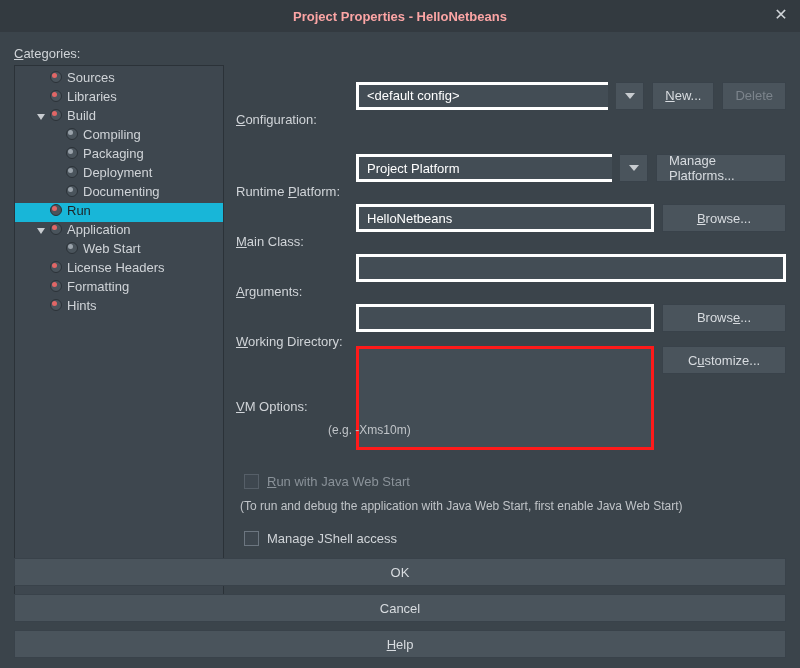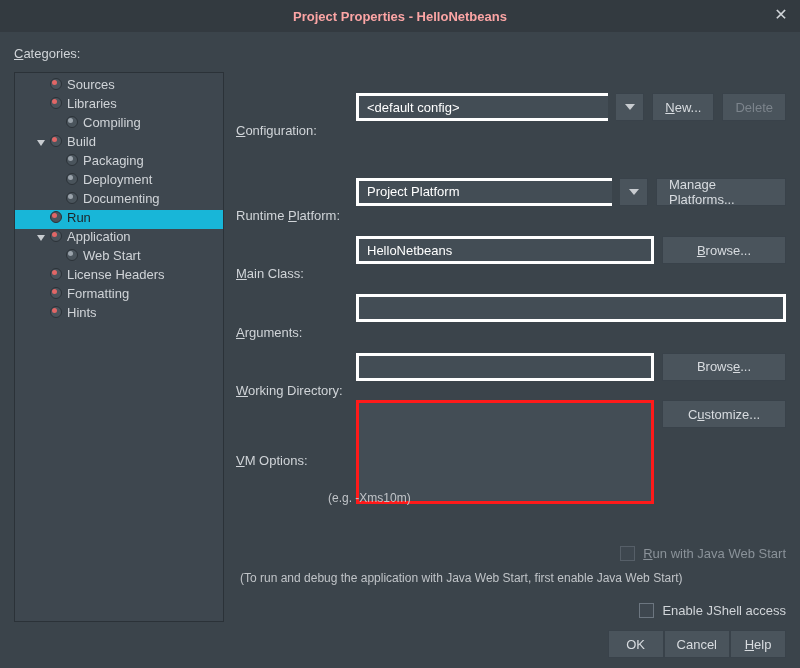--- a/index.html
+++ b/index.html
@@ -37,21 +37,21 @@
     text-align: center;
     cursor: default;
   }
   .body {
     padding: 14px 14px 10px 14px;
     height: 636px;
     display: flex;
     flex-direction: column;
   }
   .cats-label {
-    margin-bottom: 11px;
+    margin-bottom: 4px;
   }
   .cats-label .ul { text-decoration: underline; }
   .main-row {
     flex: 1 1 auto;
     display: flex;
     gap: 12px;
     min-height: 0;
   }
   .tree {
     width: 210px;
@@ -143,39 +143,40 @@
     margin-left: 92px;
     margin-top: -2px;
   }
   .spacer { height: 26px; }
   .chk-row {
     display: flex;
     align-items: center;
     gap: 8px;
     margin-left: 8px;
     margin-top: 4px;
-    justify-content: flex-end;
   }
   .chk {
     width: 15px; height: 15px;
     border: 1px solid #6c7680;
     background: #3e474f;
   }
   .chk.disabled { border-color:#565f68; }
   .chk-label.disabled { color:#8a9299; }
   .note {
     color:#c0c4c8;
     font-size:12px;
     margin-left: 4px;
     margin-top: 2px;
   }
   .footer {
     display:flex;
     justify-content:flex-end;
+    gap:8px;
     padding-top:12px;
+    flex-direction:column;
   }
   .row-top { align-items: flex-start; }
   .row-top .flabel { padding-top: 6px; }
 </style>
 </head>
 <body>
 
 <div class="titlebar">
   <span class="title">Project Properties - HelloNetbeans</span>
   <span class="close">✕</span>
@@ -201,41 +202,41 @@
         <div class="tree-item" style="padding-left: 20px;">
           <span class="tw"></span>
           <span class="dot">
             <svg width="14" height="14">
               <circle cx="7" cy="7" r="5.5" fill="#4a545c" stroke="#2b3238"></circle>
               <circle cx="5.5" cy="5.5" r="2.5" fill="#e06666"></circle>
             </svg>
           </span>
           <span class="label">Libraries</span>
         </div>
-        <div class="tree-item" style="padding-left: 36px;">
-          <span class="tw"></span>
-          <span class="dot">
-            <svg width="14" height="14">
-              <circle cx="7" cy="7" r="5.5" fill="#4a545c" stroke="#2b3238"></circle>
-              <circle cx="5.5" cy="5.5" r="2.5" fill="#9aa3ab"></circle>
-            </svg>
-          </span>
-          <span class="label">Compiling</span>
-        </div>
         <div class="tree-item" style="padding-left: 20px;">
           <span class="tw"><svg width="10" height="10">
               <path d="M1 2 L9 2 L5 8 Z" fill="#c8ccd0"></path>
             </svg></span>
           <span class="dot">
             <svg width="14" height="14">
               <circle cx="7" cy="7" r="5.5" fill="#4a545c" stroke="#2b3238"></circle>
               <circle cx="5.5" cy="5.5" r="2.5" fill="#e06666"></circle>
             </svg>
           </span>
           <span class="label">Build</span>
+        </div>
+        <div class="tree-item" style="padding-left: 36px;">
+          <span class="tw"></span>
+          <span class="dot">
+            <svg width="14" height="14">
+              <circle cx="7" cy="7" r="5.5" fill="#4a545c" stroke="#2b3238"></circle>
+              <circle cx="5.5" cy="5.5" r="2.5" fill="#9aa3ab"></circle>
+            </svg>
+          </span>
+          <span class="label">Compiling</span>
         </div>
         <div class="tree-item" style="padding-left: 36px;">
           <span class="tw"></span>
           <span class="dot">
             <svg width="14" height="14">
               <circle cx="7" cy="7" r="5.5" fill="#4a545c" stroke="#2b3238"></circle>
               <circle cx="5.5" cy="5.5" r="2.5" fill="#9aa3ab"></circle>
             </svg>
           </span>
           <span class="label">Packaging</span>
@@ -384,21 +385,21 @@
       <div class="spacer"></div>
 
       <div class="chk-row">
         <div class="chk disabled"></div>
         <span class="chk-label disabled"><span class="ul">R</span>un with Java Web Start</span>
       </div>
       <div class="note">(To run and debug the application with Java Web Start, first enable Java Web Start)</div>
 
       <div class="chk-row" style="margin-top:10px;">
         <div class="chk"></div>
-        <span class="chk-label">Enable JShell access</span>
+        <span class="chk-label">Manage JShell access</span>
       </div>
     </div>
   </div>
 
   <div class="footer">
     <div class="btn">OK</div>
     <div class="btn">Cancel</div>
     <div class="btn"><span class="ul">H</span>elp</div>
   </div>
 </div>

